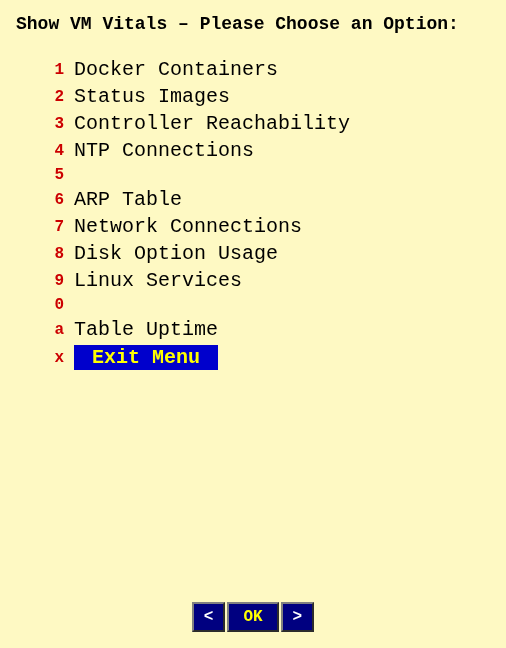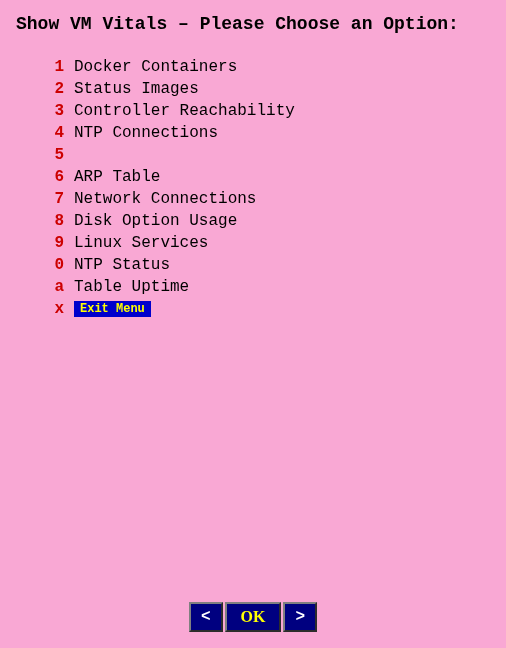--- a/index.html
+++ b/index.html
@@ -13,21 +13,21 @@
       height: 648px;
       background-color: #c0c0c0;
       font-family: 'Courier New', Courier, monospace;
       font-size: 16px;
       overflow: hidden;
     }
 
     .container {
       width: 506px;
       height: 648px;
-      background-color: #f9a8d4;
+      background-color: #fef9c3;
       padding: 12px 16px;
       display: flex;
       flex-direction: column;
     }
 
     .title {
       color: #000000;
       font-size: 18px;
       font-weight: bold;
       line-height: 1.4;
@@ -50,42 +50,42 @@
       color: #cc0000;
       font-weight: bold;
       width: 28px;
       text-align: right;
       margin-right: 10px;
       font-size: 16px;
     }
 
     .menu-label {
       color: #000000;
-      font-size: 16px;
+      font-size: 20px;
     }
 
     .menu-item.exit-item {
       margin-top: 2px;
     }
 
     .exit-key {
       color: #cc0000;
       font-weight: bold;
       width: 28px;
       text-align: right;
       margin-right: 10px;
       font-size: 16px;
     }
 
     .exit-label {
       background-color: #0000cc;
       color: #ffff00;
       font-weight: bold;
-      font-size: 12px;
-      padding: 1px 6px;
+      font-size: 20px;
+      padding: 1px 18px;
     }
 
     .bottom-bar {
       position: absolute;
       bottom: 16px;
       left: 0;
       right: 0;
       display: flex;
       justify-content: center;
       align-items: center;
@@ -98,21 +98,21 @@
       font-size: 16px;
       font-weight: bold;
       border: 2px outset #808080;
       padding: 4px 10px;
       cursor: pointer;
     }
 
     .ok-button {
       background-color: #000080;
       color: #ffff00;
-      font-family: Liberation Serif, serif;
+      font-family: Liberation Mono, monospace;
       font-size: 16px;
       font-weight: bold;
       border: 2px outset #808080;
       padding: 4px 14px;
       cursor: pointer;
       margin: 0 2px;
     }
   </style>
 </head>
 <body>
@@ -152,21 +152,20 @@
       <li class="menu-item">
         <span class="menu-key">8</span>
         <span class="menu-label">Disk Option Usage</span>
       </li>
       <li class="menu-item">
         <span class="menu-key">9</span>
         <span class="menu-label">Linux Services</span>
       </li>
       <li class="menu-item">
         <span class="menu-key">0</span>
-        <span class="menu-label">NTP Status</span>
       </li>
       <li class="menu-item">
         <span class="menu-key">a</span>
         <span class="menu-label">Table Uptime</span>
       </li>
       <li class="menu-item exit-item">
         <span class="exit-key">x</span>
         <span class="exit-label">Exit Menu</span>
       </li>
     </ul>

